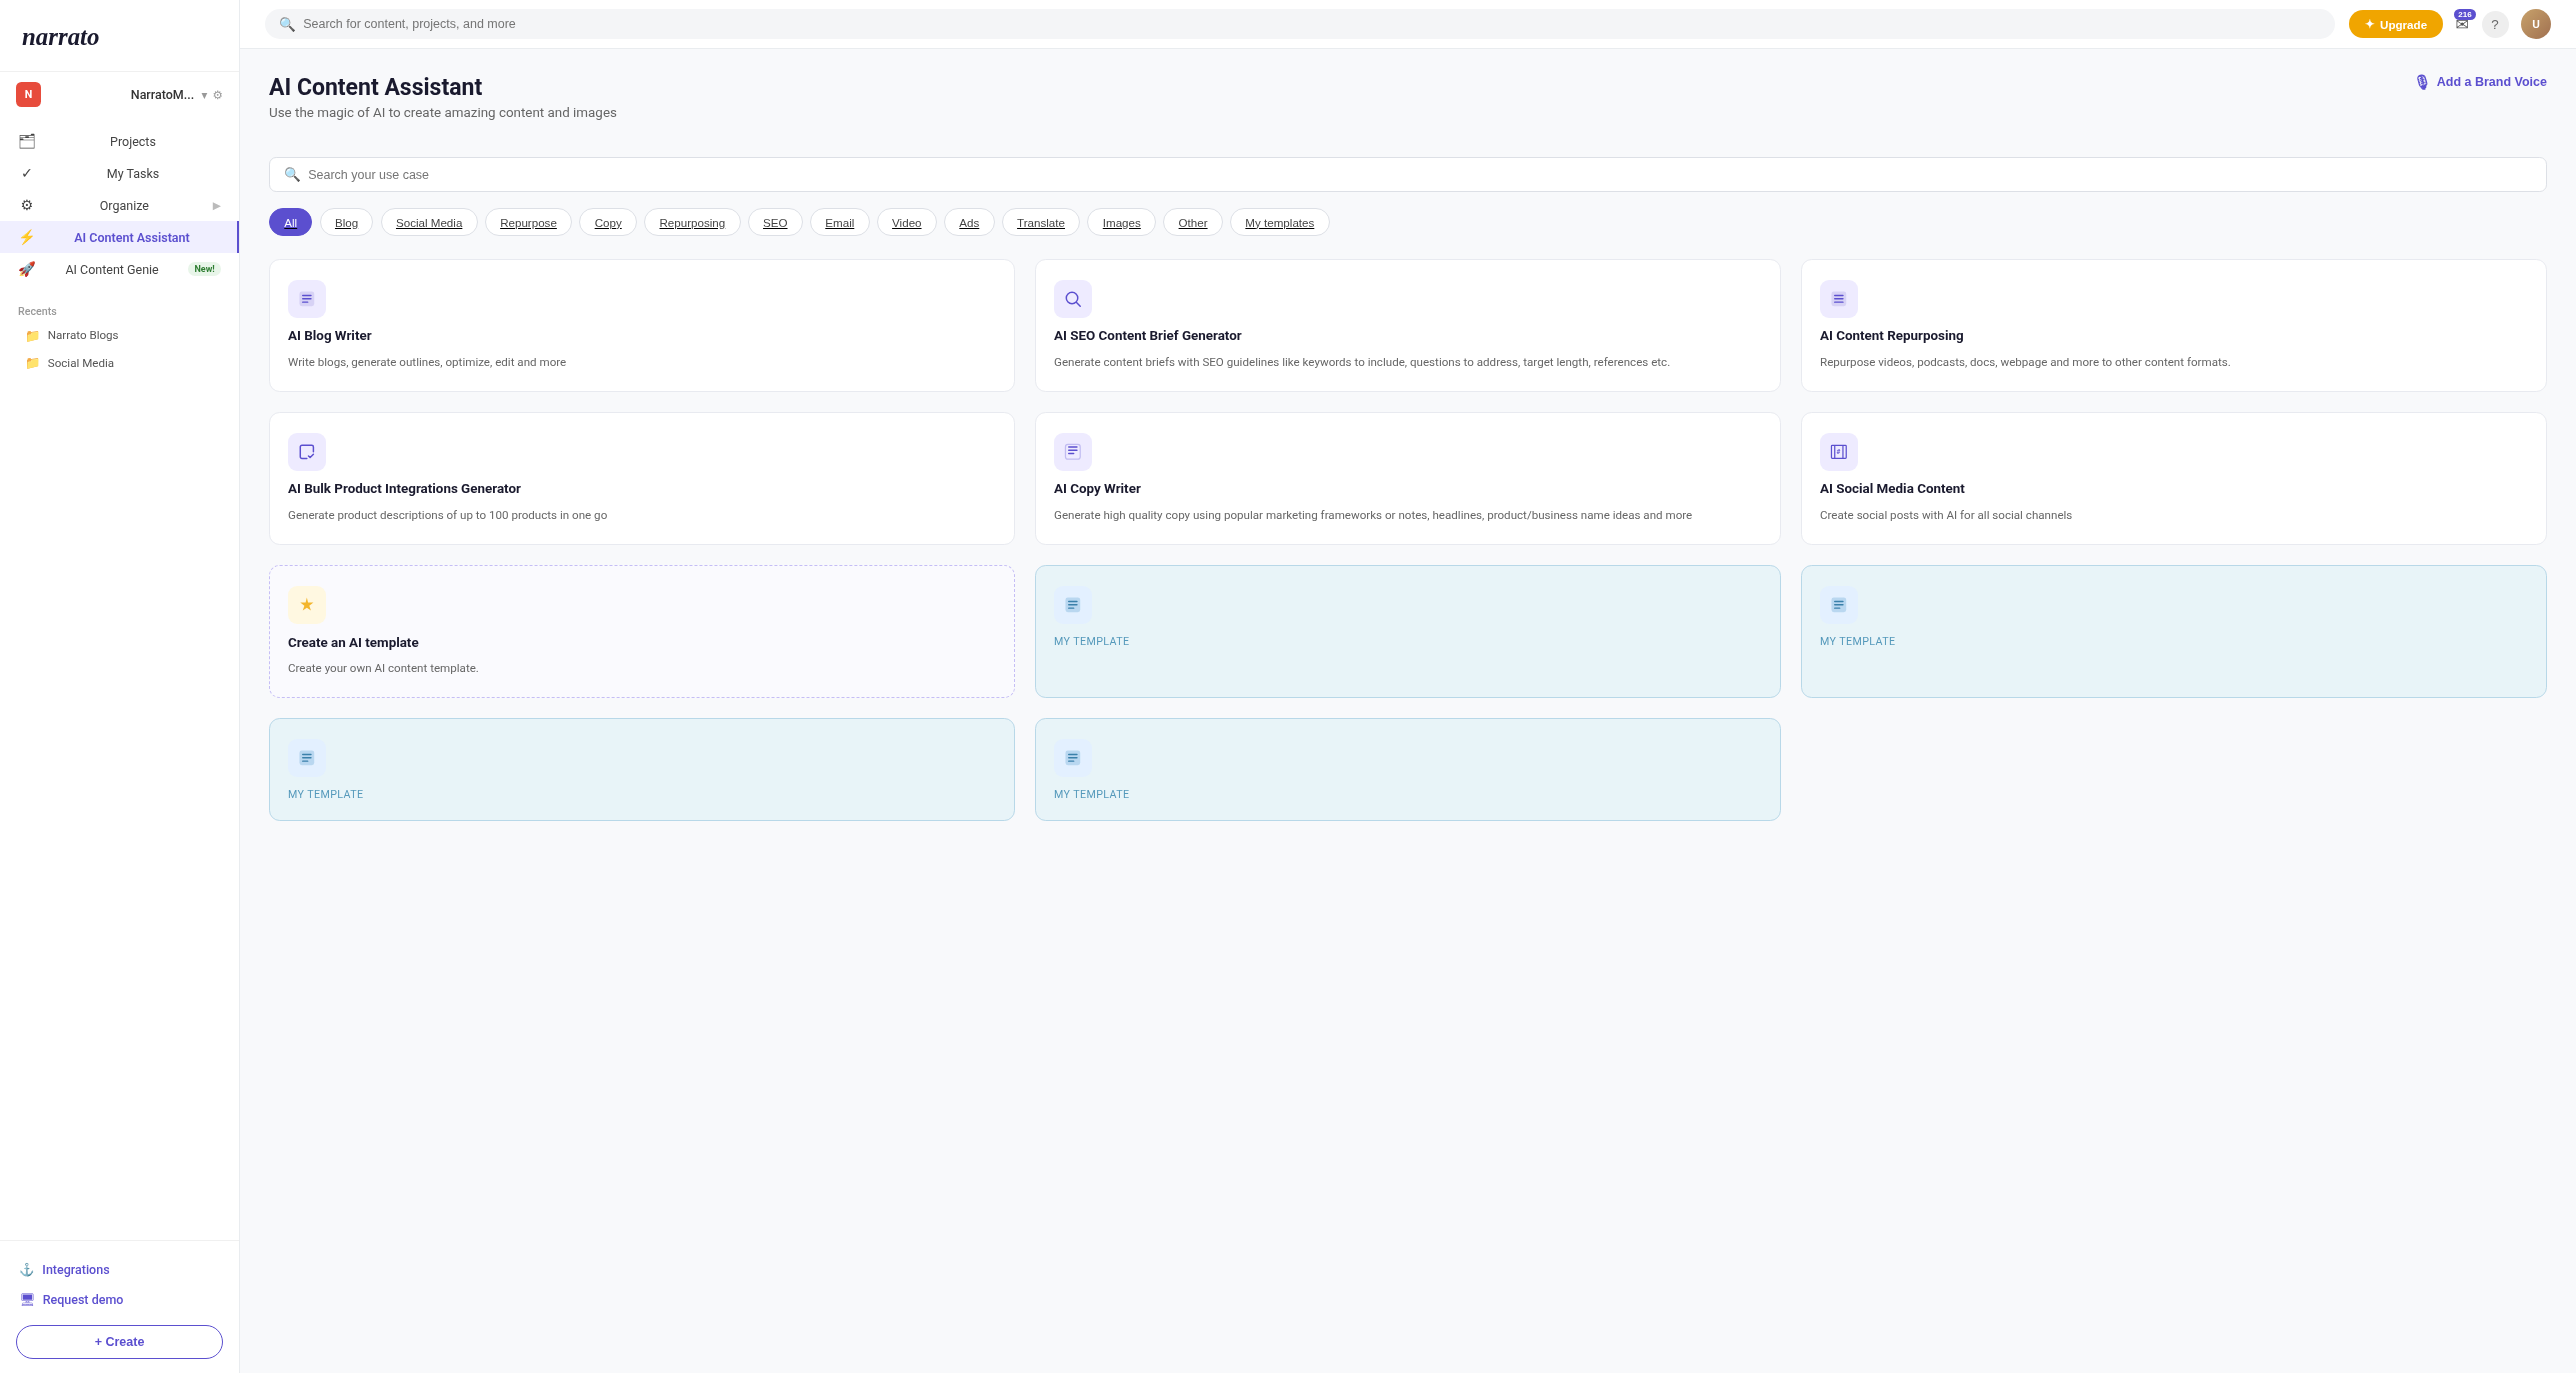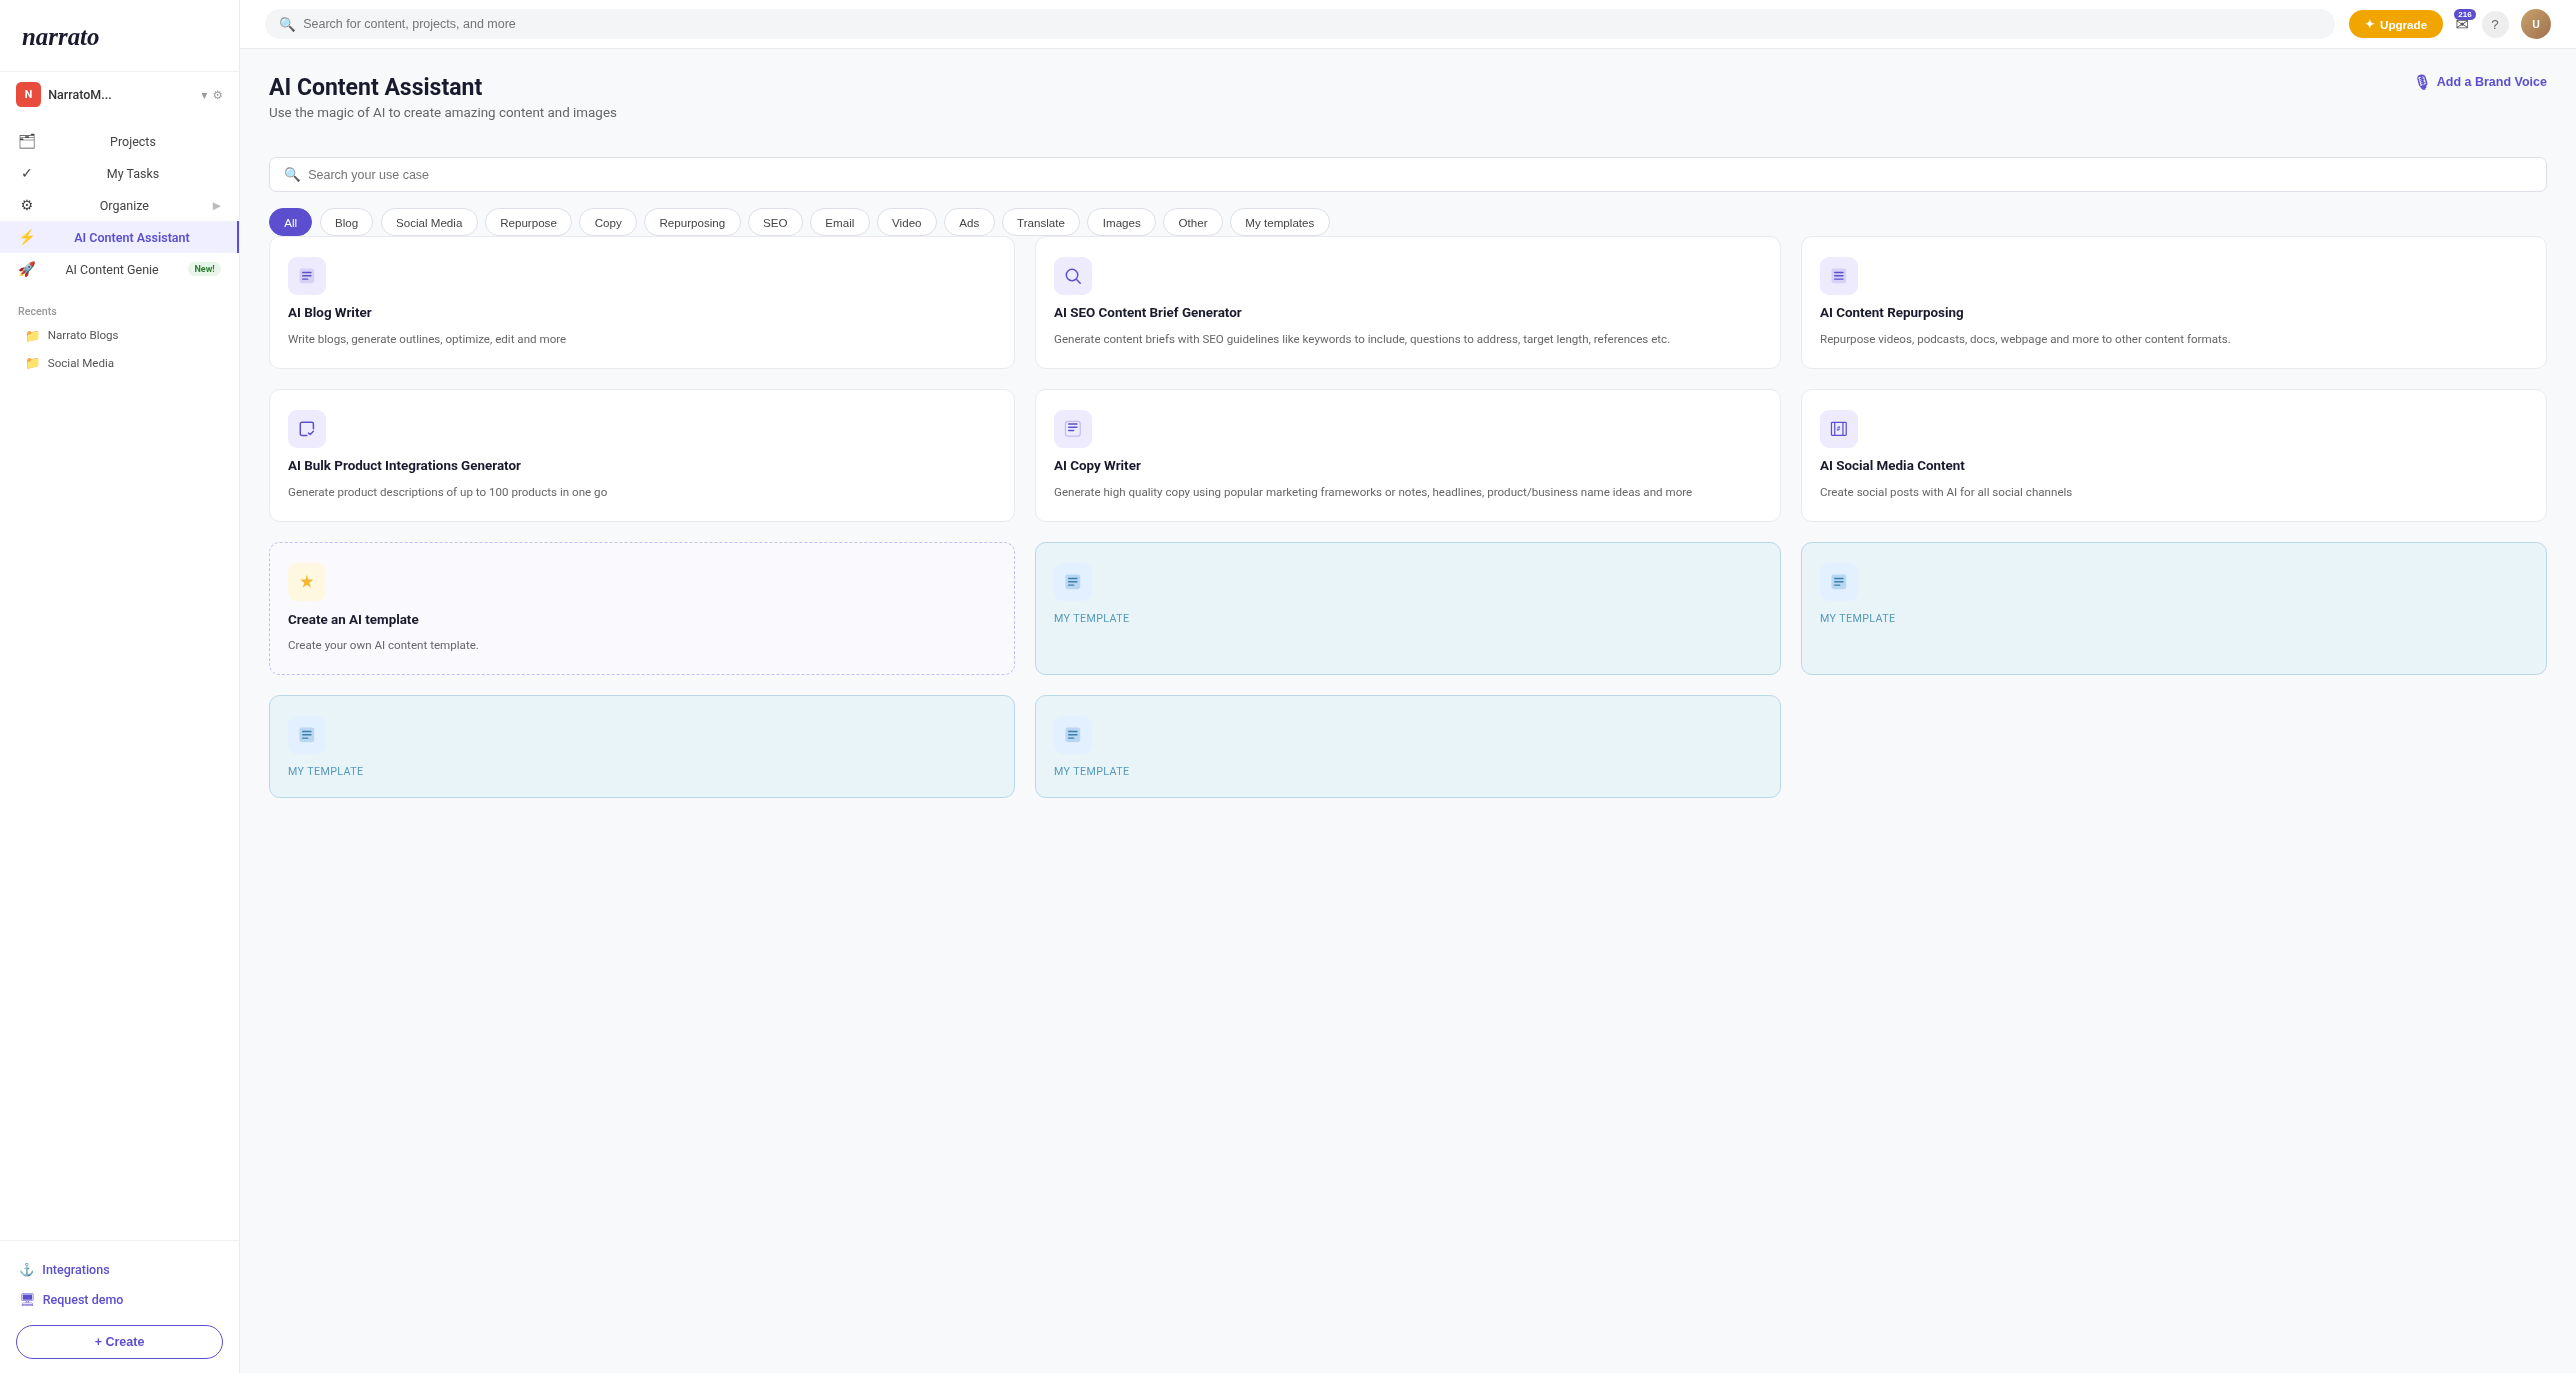--- a/index.html
+++ b/index.html
@@ -29,21 +29,21 @@
       cursor: pointer;
     }
     .sidebar-account-avatar {
       width: 25px; height: 25px;
       background: #e74c3c;
       border-radius: 5.4px;
       display: flex; align-items: center; justify-content: center;
       color: #fff; font-weight: 700; font-size: 10.7px;
     }
     .sidebar-account-name {
-      font-size: 12.5px; font-weight: 500; color: #333; flex: 1;
+      font-size: 12.5px; font-weight: 500; color: #333; flex: 1; text-align: right;
     }
     .sidebar-account-icons { display: flex; gap: 5.4px; align-items: center; }
     .sidebar-account-icons span { color: #999; font-size: 11.6px; cursor: pointer; }
 
     .sidebar-nav { padding: 7.2px 0; }
     .sidebar-nav-item {
       display: flex; align-items: center; gap: 9px;
       padding: 8px 18px;
       cursor: pointer; font-size: 12.5px; color: #444;
       border-radius: 0;
@@ -172,20 +172,22 @@
       margin-bottom: 16px;
     }
     .use-case-search input {
       border: none; outline: none; font-size: 12.5px; color: #555; width: 100%;
     }
     .use-case-search .s-icon { color: #aaa; font-size: 13.4px; }
 
     
     .filter-tabs {
       display: flex; gap: 7.2px; flex-wrap: wrap;
+      margin-bottom: 23px;
+      text-decoration: underline;
     }
     .filter-tab {
       padding: 6.3px 14.3px; border-radius: 18px;
       font-size: 11.6px; font-weight: 500; cursor: pointer;
       border: 1.3px solid #dde0e6; background: #fff; color: #444;
       transition: all 0.15s;
     }
     .filter-tab.active {
       background: #5b4fcf; color: #fff; border-color: #5b4fcf;
     }

